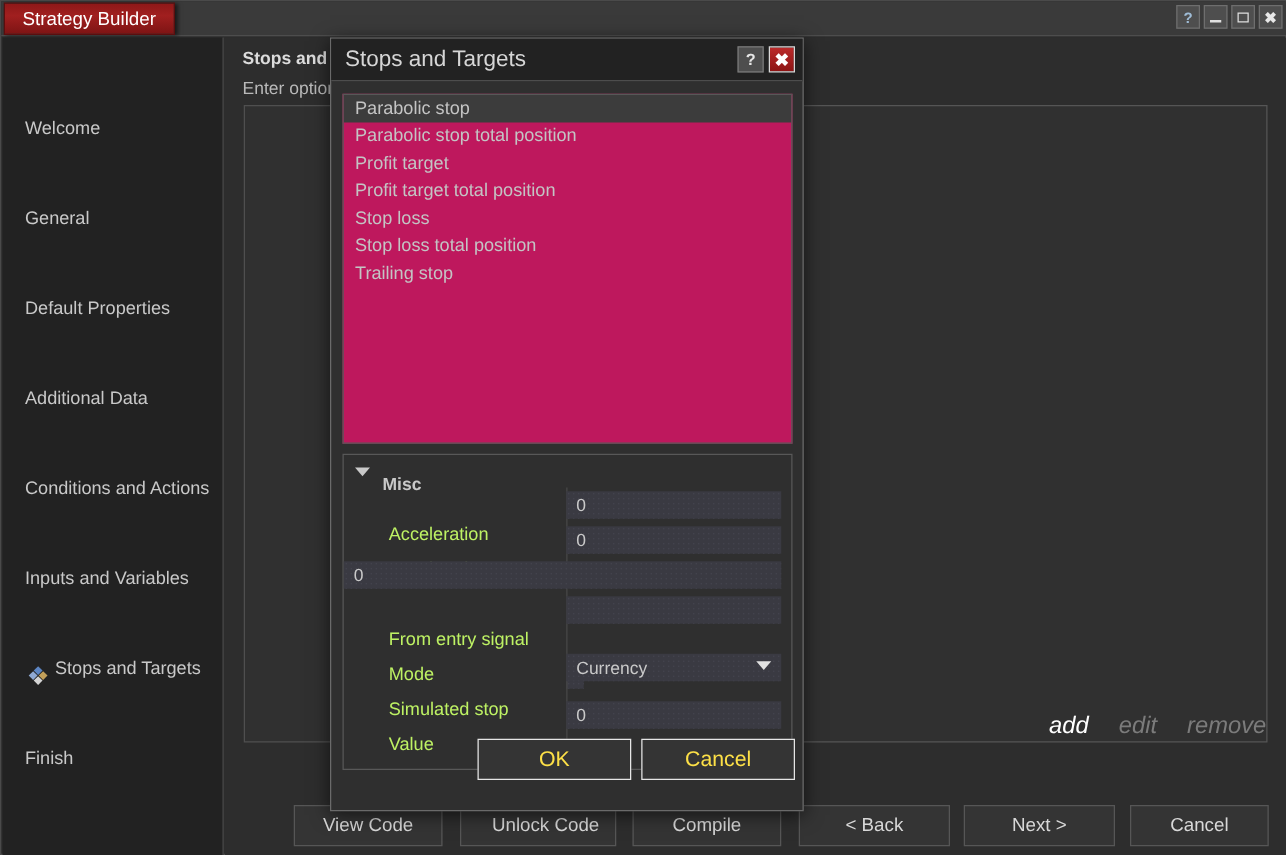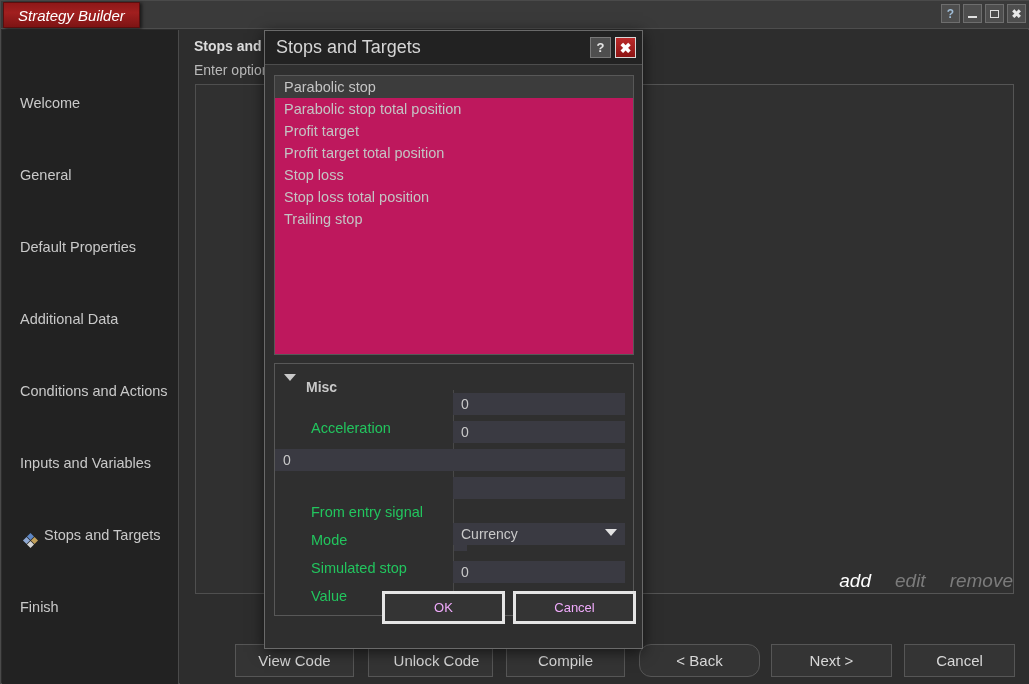--- a/index.html
+++ b/index.html
@@ -24,21 +24,20 @@
   }
   .title-tab {
     position: absolute; left: 2px; top: 1px;
     height: 26px; padding: 0 14px;
     display: flex; align-items: center;
     background: linear-gradient(to bottom, #8e1818 0%, #a11f1f 40%, #7d1414 100%);
     color: #ffffff;
     font-size: 15px;
     border: 1px solid #5a0e0e;
     box-shadow: 2px 1px 3px rgba(0,0,0,0.55);
-    font-style: italic;
   }
   .win-controls {
     position: absolute; right: 4px; top: 3px;
     display: flex; gap: 3px;
   }
   .win-btn {
     width: 19px; height: 19px;
     background: #4e4e4e;
     border: 1px solid #6e6e6e;
     display: flex; align-items: center; justify-content: center;
@@ -124,21 +123,21 @@
     height: 33px;
     background: #343434;
     border: 1px solid #565656;
     color: #d8d8d8;
     font-size: 15px;
     display: flex; align-items: center; justify-content: center;
   }
   .btn.b-view    { left: 55px;  width: 119px; }
   .btn.b-unlock  { left: 188px; width: 125px; padding-left: 12px; }
   .btn.b-compile { left: 326px; width: 119px; }
-  .btn.b-back    { left: 459px; width: 121px; border-radius: 12px; }
+  .btn.b-back    { left: 459px; width: 121px; }
   .btn.b-next    { left: 591px; width: 121px; }
   .btn.b-cancel  { left: 724px; width: 111px; }
 
   
   .dialog {
     position: absolute; left: 263px; top: 29px;
     width: 379px; height: 619px;
     background: #2f2f2f;
     border: 1px solid #6a6a6a;
     box-shadow: 0 3px 14px rgba(0,0,0,0.6);
@@ -207,21 +206,21 @@
     content: ""; position: absolute;
     left: 178px; top: 0; width: 1px; height: 202px;
     background: #484848;
   }
   .grow {
     height: 28px;
     display: flex; align-items: center;
   }
   .glabel {
     width: 178px; padding-left: 36px;
-    color: #22c55e; font-size: 14.5px;
+    color: #bef264; font-size: 14.5px;
     white-space: nowrap;
     margin-top: 48px;
   }
   .gval { flex: 1; padding-right: 8px; display: flex; align-items: center; }
   .field {
     width: 100%; height: 22px;
     background-color: #3a3a42;
     background-image: radial-gradient(#4a4a55 0.6px, transparent 0.6px);
     background-size: 4px 4px;
     border: none;
@@ -246,23 +245,23 @@
   }
 
   .dlg-footer {
     position: absolute; left: 0; bottom: 0;
     width: 377px; height: 74px;
   }
   .dlg-btn-wide {
     position: absolute; top: 17px;
     height: 33px;
     background: #343434;
-    border: 3px solid #e5e5e5;
-    color: #f0abfc;
-    font-size: 13px;
+    border: 1px solid #e5e5e5;
+    color: #fde047;
+    font-size: 17px;
     display: flex; align-items: center; justify-content: center;
   }
   .dlg-btn-wide.ok     { left: 117px; width: 123px; }
   .dlg-btn-wide.cancel { left: 248px; width: 123px; }
 </style>
 </head>
 <body>
 
 <div id="app">
 

